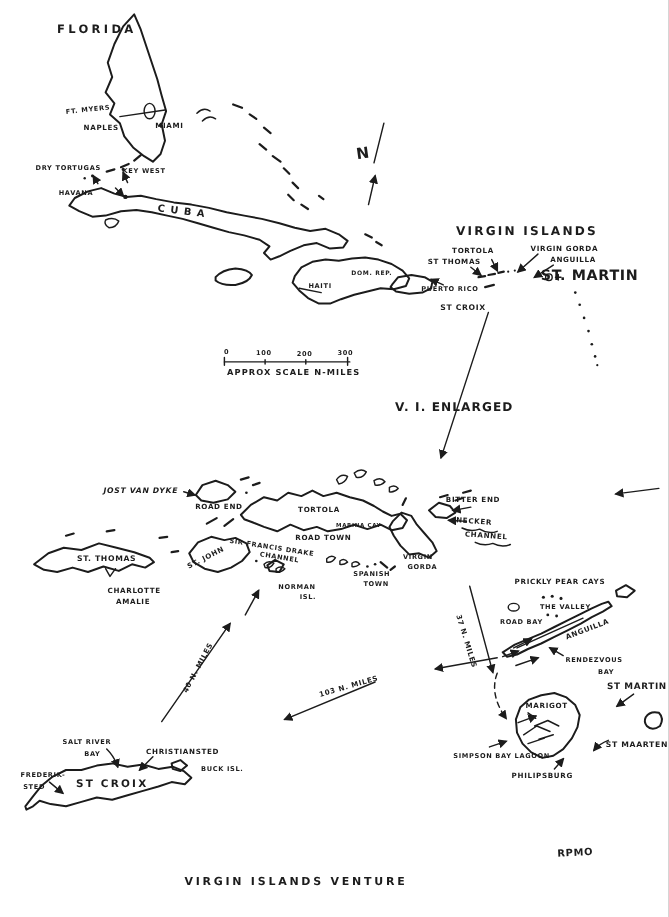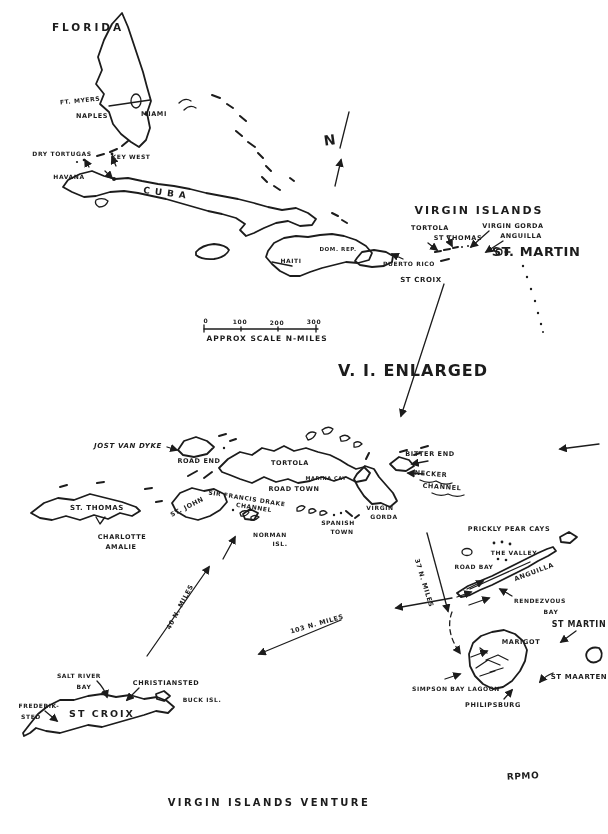--- a/index.html
+++ b/index.html
@@ -206,31 +206,31 @@
       <div class="lbl" style="left: 62px; top: 153px; font-size: 6px; letter-spacing: 0.6px; transform: translate(-50%, -50%) rotate(0deg);">DRY TORTUGAS</div>
       <div class="lbl" style="left: 131px; top: 156px; font-size: 6px; letter-spacing: 0.6px; transform: translate(-50%, -50%) rotate(0deg);">KEY WEST</div>
       <div class="lbl" style="left: 69px; top: 176px; font-size: 6px; letter-spacing: 0.6px; transform: translate(-50%, -50%) rotate(0deg);">HAVANA</div>
       <div class="lbl" style="left: 167px; top: 193px; font-size: 9px; letter-spacing: 5px; transform: translate(-50%, -50%) rotate(7deg);">CUBA</div>
       <div class="lbl" style="left: 291px; top: 260px; font-size: 6px; letter-spacing: 0.6px; transform: translate(-50%, -50%) rotate(0deg);">HAITI</div>
       <div class="lbl" style="left: 338px; top: 249px; font-size: 5.5px; letter-spacing: 0.6px; transform: translate(-50%, -50%) rotate(0deg);">DOM. REP.</div>
       <div class="lbl" style="left: 409px; top: 263px; font-size: 6px; letter-spacing: 0.6px; transform: translate(-50%, -50%) rotate(0deg);">PUERTO RICO</div>
       <div class="lbl" style="left: 421px; top: 280px; font-size: 7px; letter-spacing: 0.6px; transform: translate(-50%, -50%) rotate(0deg);">ST CROIX</div>
       <div class="lbl" style="left: 479px; top: 210px; font-size: 11px; letter-spacing: 2px; transform: translate(-50%, -50%) rotate(0deg);">VIRGIN ISLANDS</div>
       <div class="lbl" style="left: 430px; top: 228px; font-size: 6.5px; letter-spacing: 0.6px; transform: translate(-50%, -50%) rotate(0deg);">TORTOLA</div>
-      <div class="lbl" style="left: 413px; top: 238px; font-size: 6.5px; letter-spacing: 0.6px; transform: translate(-50%, -50%) rotate(0deg); margin-left: 45px;">ST THOMAS</div>
+      <div class="lbl" style="left: 413px; top: 238px; font-size: 6.5px; letter-spacing: 0.6px; transform: translate(-50%, -50%) rotate(0deg);">ST THOMAS</div>
       <div class="lbl" style="left: 513px; top: 226px; font-size: 6.5px; letter-spacing: 0.6px; transform: translate(-50%, -50%) rotate(0deg);">VIRGIN GORDA</div>
       <div class="lbl" style="left: 521px; top: 236px; font-size: 6.5px; letter-spacing: 0.6px; transform: translate(-50%, -50%) rotate(0deg);">ANGUILLA</div>
       <div class="lbl" style="left: 536px; top: 251px; font-size: 13px; letter-spacing: 0.6px; transform: translate(-50%, -50%) rotate(0deg);">ST. MARTIN</div>
       <div class="lbl" style="left: 330px; top: 140px; font-size: 14px; letter-spacing: 0.6px; transform: translate(-50%, -50%) rotate(-8deg);">N</div>
       <div class="lbl" style="left: 206px; top: 320px; font-size: 6px; letter-spacing: 0.6px; transform: translate(-50%, -50%) rotate(0deg);">0</div>
       <div class="lbl" style="left: 240px; top: 321px; font-size: 6px; letter-spacing: 0.6px; transform: translate(-50%, -50%) rotate(0deg);">100</div>
       <div class="lbl" style="left: 277px; top: 322px; font-size: 6px; letter-spacing: 0.6px; transform: translate(-50%, -50%) rotate(0deg);">200</div>
       <div class="lbl" style="left: 314px; top: 321px; font-size: 6px; letter-spacing: 0.6px; transform: translate(-50%, -50%) rotate(0deg);">300</div>
       <div class="lbl" style="left: 267px; top: 338px; font-size: 7.5px; letter-spacing: 1px; transform: translate(-50%, -50%) rotate(0deg);">APPROX SCALE N-MILES</div>
-      <div class="lbl" style="left: 413px; top: 370px; font-size: 16px; letter-spacing: 1px; transform: translate(-50%, -50%) rotate(0deg);">V. I. ENLARGED</div>
+      <div class="lbl" style="left: 413px; top: 370px; font-size: 11px; letter-spacing: 1px; transform: translate(-50%, -50%) rotate(0deg);">V. I. ENLARGED</div>
       <div class="lbl" style="left: 128px; top: 446px; font-size: 7px; letter-spacing: 0.6px; transform: translate(-50%, -50%) rotate(0deg); font-style: italic;">JOST VAN DYKE</div>
       <div class="lbl" style="left: 199px; top: 461px; font-size: 6.5px; letter-spacing: 0.6px; transform: translate(-50%, -50%) rotate(0deg);">ROAD END</div>
       <div class="lbl" style="left: 290px; top: 463px; font-size: 6.5px; letter-spacing: 0.6px; transform: translate(-50%, -50%) rotate(0deg);">TORTOLA</div>
       <div class="lbl" style="left: 294px; top: 489px; font-size: 6.5px; letter-spacing: 0.6px; transform: translate(-50%, -50%) rotate(0deg);">ROAD TOWN</div>
       <div class="lbl" style="left: 247px; top: 498px; font-size: 6px; letter-spacing: 0.6px; transform: translate(-50%, -50%) rotate(9deg);">SIR FRANCIS DRAKE</div>
       <div class="lbl" style="left: 254px; top: 507px; font-size: 6px; letter-spacing: 0.6px; transform: translate(-50%, -50%) rotate(9deg);">CHANNEL</div>
       <div class="lbl" style="left: 187px; top: 507px; font-size: 6.5px; letter-spacing: 0.6px; transform: translate(-50%, -50%) rotate(-27deg);">ST. JOHN</div>
       <div class="lbl" style="left: 97px; top: 508px; font-size: 7px; letter-spacing: 0.6px; transform: translate(-50%, -50%) rotate(0deg);">ST. THOMAS</div>
       <div class="lbl" style="left: 122px; top: 537px; font-size: 6.5px; letter-spacing: 0.6px; transform: translate(-50%, -50%) rotate(0deg);">CHARLOTTE</div>
       <div class="lbl" style="left: 121px; top: 547px; font-size: 6.5px; letter-spacing: 0.6px; transform: translate(-50%, -50%) rotate(0deg);">AMALIE</div>
@@ -247,21 +247,21 @@
       <div class="lbl" style="left: 180px; top: 607px; font-size: 6.5px; letter-spacing: 0.6px; transform: translate(-50%, -50%) rotate(-62deg);">40 N. MILES</div>
       <div class="lbl" style="left: 317px; top: 624px; font-size: 6.5px; letter-spacing: 0.6px; transform: translate(-50%, -50%) rotate(-16deg);">103 N. MILES</div>
       <div class="lbl" style="left: 424px; top: 583px; font-size: 6.5px; letter-spacing: 0.6px; transform: translate(-50%, -50%) rotate(73deg);">37 N. MILES</div>
       <div class="lbl" style="left: 509px; top: 529px; font-size: 6.5px; letter-spacing: 0.6px; transform: translate(-50%, -50%) rotate(0deg);">PRICKLY PEAR CAYS</div>
       <div class="lbl" style="left: 514px; top: 552px; font-size: 6px; letter-spacing: 0.6px; transform: translate(-50%, -50%) rotate(0deg);">THE VALLEY</div>
       <div class="lbl" style="left: 474px; top: 566px; font-size: 6px; letter-spacing: 0.6px; transform: translate(-50%, -50%) rotate(0deg);">ROAD BAY</div>
       <div class="lbl" style="left: 534px; top: 572px; font-size: 6.5px; letter-spacing: 0.6px; transform: translate(-50%, -50%) rotate(-21deg);">ANGUILLA</div>
       <div class="lbl" style="left: 540px; top: 600px; font-size: 6px; letter-spacing: 0.6px; transform: translate(-50%, -50%) rotate(0deg);">RENDEZVOUS</div>
       <div class="lbl" style="left: 551px; top: 611px; font-size: 6px; letter-spacing: 0.6px; transform: translate(-50%, -50%) rotate(0deg);">BAY</div>
       <div class="lbl" style="left: 579px; top: 624px; font-size: 8px; letter-spacing: 0.6px; transform: translate(-50%, -50%) rotate(0deg);">ST MARTIN</div>
-      <div class="lbl" style="left: 497px; top: 642px; font-size: 6.5px; letter-spacing: 0.6px; transform: translate(-50%, -50%) rotate(0deg); margin-left: 24px;">MARIGOT</div>
+      <div class="lbl" style="left: 497px; top: 642px; font-size: 6.5px; letter-spacing: 0.6px; transform: translate(-50%, -50%) rotate(0deg);">MARIGOT</div>
       <div class="lbl" style="left: 579px; top: 677px; font-size: 7px; letter-spacing: 0.6px; transform: translate(-50%, -50%) rotate(0deg);">ST MAARTEN</div>
       <div class="lbl" style="left: 456px; top: 688px; font-size: 6px; letter-spacing: 0.6px; transform: translate(-50%, -50%) rotate(0deg);">SIMPSON BAY LAGOON</div>
       <div class="lbl" style="left: 493px; top: 705px; font-size: 6.5px; letter-spacing: 0.6px; transform: translate(-50%, -50%) rotate(0deg);">PHILIPSBURG</div>
       <div class="lbl" style="left: 79px; top: 675px; font-size: 6px; letter-spacing: 0.6px; transform: translate(-50%, -50%) rotate(0deg);">SALT RIVER</div>
       <div class="lbl" style="left: 84px; top: 686px; font-size: 6px; letter-spacing: 0.6px; transform: translate(-50%, -50%) rotate(0deg);">BAY</div>
       <div class="lbl" style="left: 166px; top: 683px; font-size: 6.5px; letter-spacing: 0.6px; transform: translate(-50%, -50%) rotate(0deg);">CHRISTIANSTED</div>
       <div class="lbl" style="left: 202px; top: 699px; font-size: 6px; letter-spacing: 0.6px; transform: translate(-50%, -50%) rotate(0deg);">BUCK ISL.</div>
       <div class="lbl" style="left: 39px; top: 705px; font-size: 6px; letter-spacing: 0.6px; transform: translate(-50%, -50%) rotate(0deg);">FREDERIK-</div>
       <div class="lbl" style="left: 31px; top: 716px; font-size: 6px; letter-spacing: 0.6px; transform: translate(-50%, -50%) rotate(0deg);">STED</div>
       <div class="lbl" style="left: 102px; top: 713px; font-size: 9.5px; letter-spacing: 2px; transform: translate(-50%, -50%) rotate(0deg);">ST CROIX</div>

